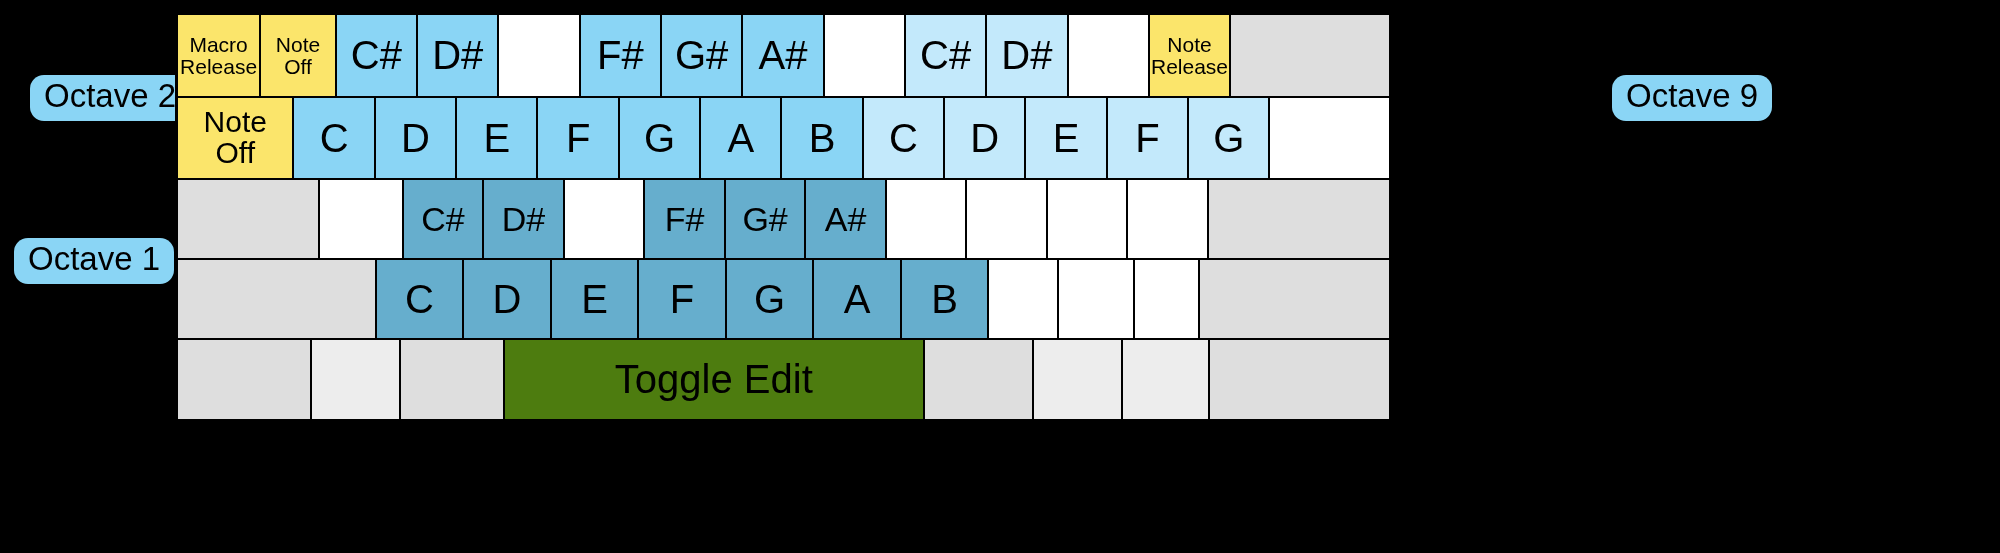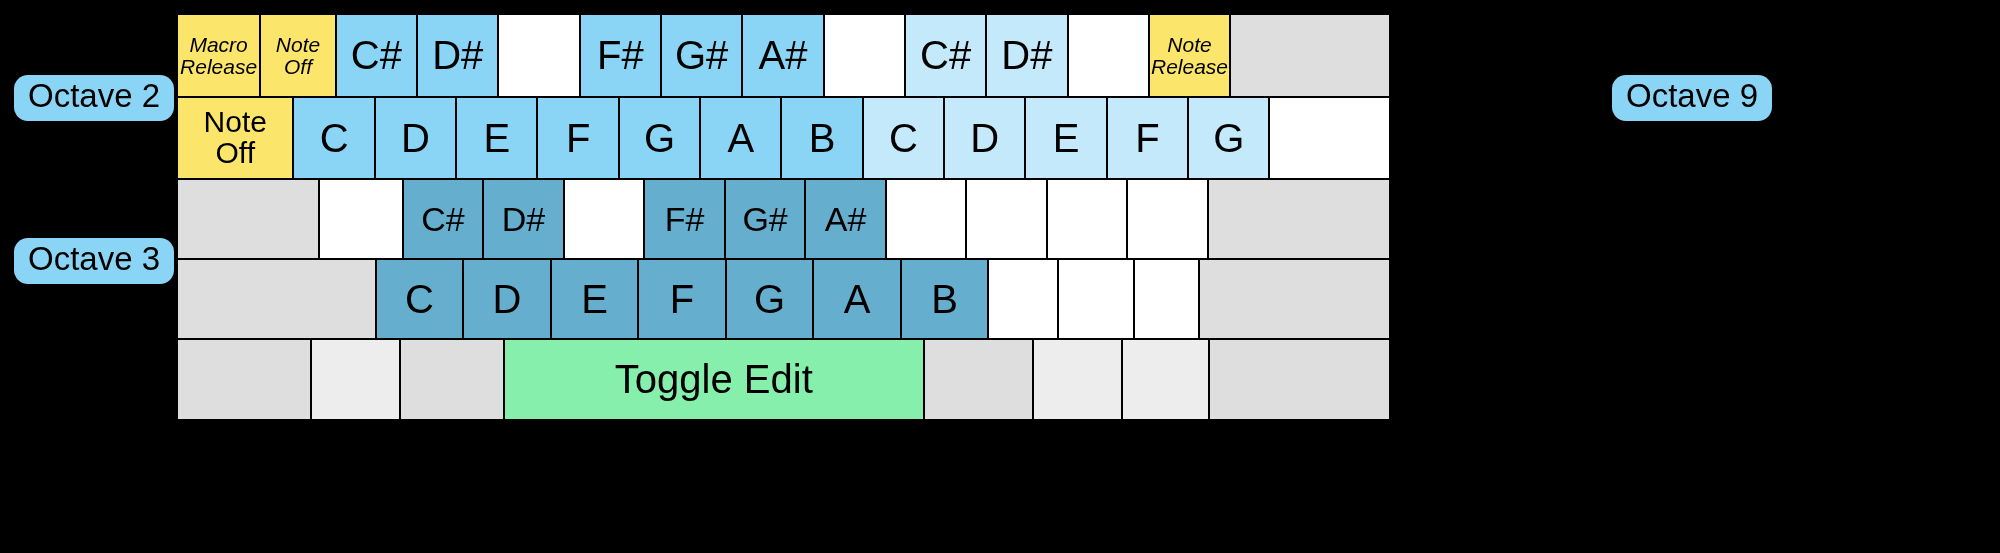--- a/index.html
+++ b/index.html
@@ -44,49 +44,49 @@
   .krow .kcell:last-child{border-right:none;}
 
   
   .f-white   {background:#ffffff;}
   .f-gray    {background:#dedede;}
   .f-gray2   {background:#ededed;}
   .f-yellow  {background:#fbe56b;}
   .f-sky     {background:#8ad5f5;}
   .f-lightsky{background:#c3e9fb;}
   .f-steel   {background:#66aecd;}
-  .f-pink    {background:#86efac;}
+  .f-pink    {background:#4d7c0f;}
 
   
   .t-big   {font-size:40px;}
   .t-mid   {font-size:34px;}
-  .t-small {font-size:21px;font-style:italic;}
+  .t-small {font-size:21px;}
   .t-note  {font-size:30px;}
 
   
   .pill{
     position:absolute;
     background:#8ad5f5;
     border-radius:14px;
     color:#000;
     font-size:33px;
     padding:4px 14px 7px 14px;
     white-space:nowrap;
     line-height:1.05;
   }
-  #octave2-label{left:14px; top:75px;}
+  #octave2-label{left:30px; top:75px;}
   #octave1-label{left:14px; top:238px;}
   #octave3-label{left:1612px; top:75px;}
 </style>
 </head>
 <body>
 
 <div class="pill" id="octave2-label">Octave 2</div>
 
-<div class="pill" id="octave1-label">Octave 3</div>
+<div class="pill" id="octave1-label">Octave 1</div>
 
 <div class="pill" id="octave3-label">Octave 9</div>
 
 <div id="keyboard">
     <div class="krow" style="height: 83px;">
       <div class="kcell f-yellow t-small" style="width: 6.8745%;">Macro
 Release</div>
       <div class="kcell f-yellow t-small" style="width: 6.23501%;">Note
 Off</div>
       <div class="kcell f-sky t-big" style="width: 6.71463%;">C#</div>

